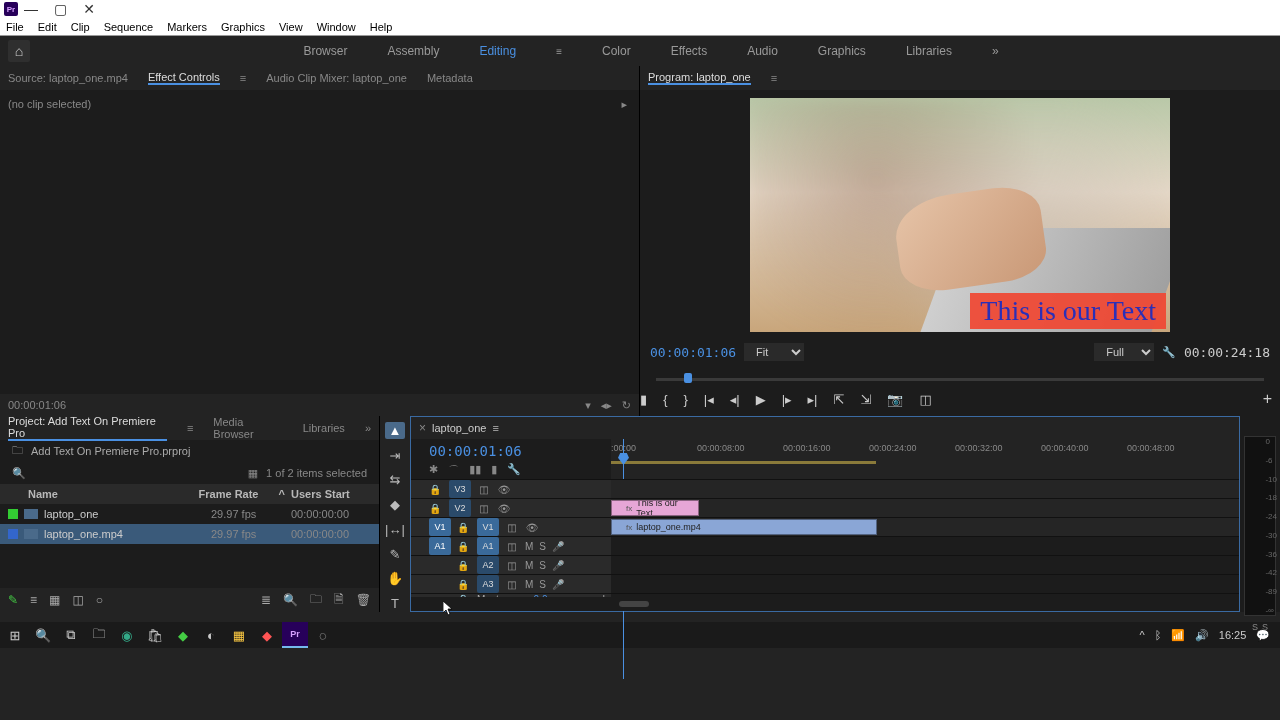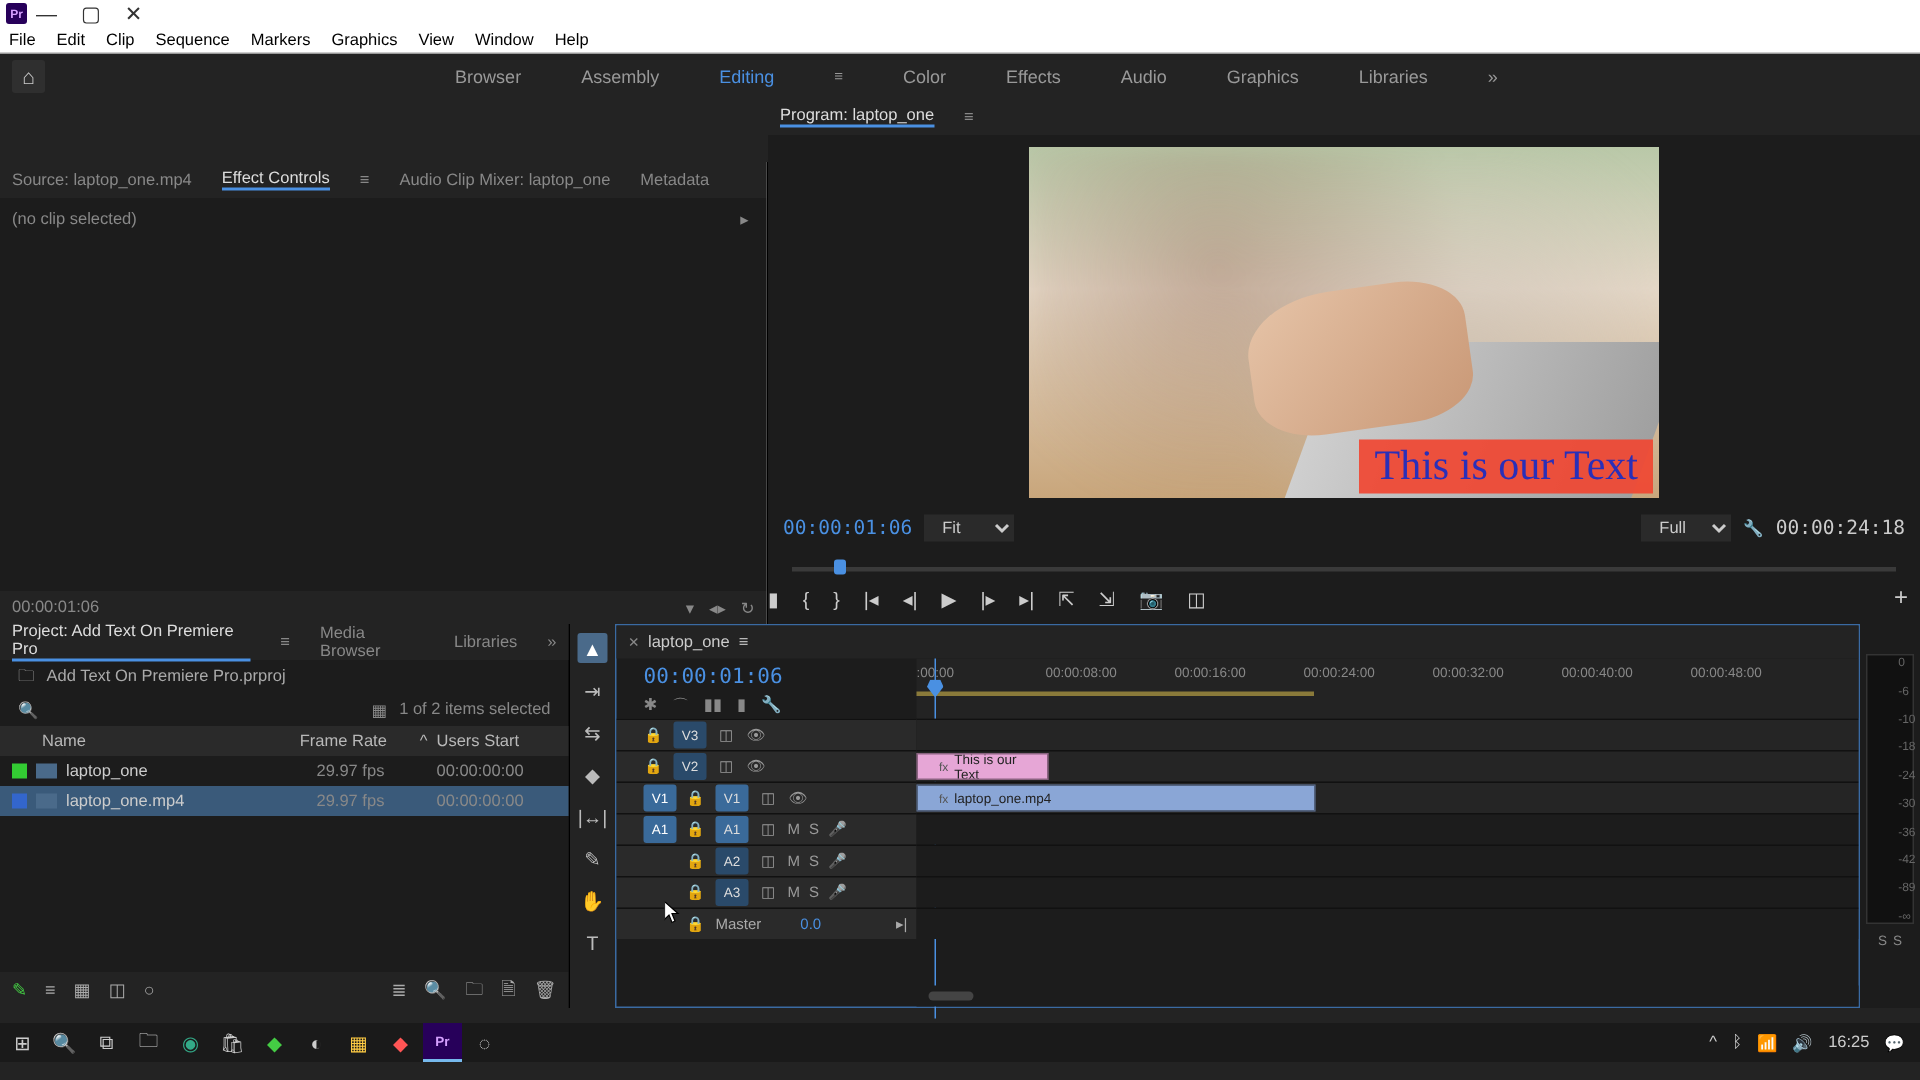--- a/index.html
+++ b/index.html
@@ -19,21 +19,21 @@
 
 .workspacebar { height: 30px; background: #232323; display: flex; align-items: center; padding: 0 8px; }
 .workspacebar .home-icon { width: 22px; height: 22px; display: flex; align-items: center; justify-content: center; color: #ccc; font-size: 14px; background: #2f2f2f; border-radius: 2px; }
 .workspace-tabs { flex: 1; display: flex; justify-content: center; gap: 40px; align-items: center; }
 .workspace-tabs span { color: #999; cursor: pointer; font-size: 12px; }
 .workspace-tabs span.active { color: #4a90e2; }
 .workspace-tabs .chev { font-size: 10px; }
 
 
 .row1 { display: flex; height: 350px; }
-.effect-panel { width: 512px; background: #e5e5e5; display: flex; flex-direction: column; border-right: 1px solid #000; margin-top: 42px; }
+.effect-panel { width: 640px; background: #e5e5e5; display: flex; flex-direction: column; border-right: 1px solid #000; }
 .panel-tabs { height: 24px; background: #232323; display: flex; align-items: center; padding: 0 8px; gap: 20px; font-size: 11px; }
 .panel-tabs span { color: #888; cursor: pointer; }
 .panel-tabs span.active { color: #ddd; border-bottom: 2px solid #4a90e2; padding-bottom: 0; }
 .effect-body { flex: 1; background: #1c1c1c; padding: 8px; position: relative; }
 .no-clip { color: #888; font-size: 11px; }
 .effect-footer { height: 22px; background: #232323; display: flex; align-items: center; padding: 0 8px; color: #888; }
 .effect-footer .tc { flex: 1; }
 .effect-footer .icons { display: flex; gap: 10px; font-size: 11px; }
 
 .program-panel { flex: 1; background: #1c1c1c; display: flex; flex-direction: column; }
@@ -49,26 +49,26 @@
 .program-controls .spacer { flex: 1; }
 .program-controls .tc-right { color: #ccc; font-size: 13px; font-family: monospace; }
 .program-scrub { height: 14px; padding: 0 16px; position: relative; }
 .program-scrub .track { height: 3px; background: #3a3a3a; position: relative; top: 6px;}
 .program-scrub .head { position: absolute; left: 44px; top: 1px; width: 8px; height: 10px; background: #4a90e2; border-radius: 2px; }
 .program-transport { height: 30px; display: flex; align-items: center; justify-content: center; gap: 16px; color: #ccc; font-size: 13px; padding-bottom: 4px; }
 .program-transport span { cursor: pointer; }
 .program-transport .plus { margin-left: auto; margin-right: 8px; font-size: 16px; }
 
 
-.row2 { display: flex; height: 256px; }
+.row2 { display: flex; height: 196px; }
 .project-panel { width: 380px; background: #1c1c1c; display: flex; flex-direction: column; border-right: 1px solid #000; }
 .proj-file-row { height: 22px; display: flex; align-items: center; padding: 0 12px; gap: 8px; color: #aaa; }
 .proj-search-row { height: 22px; display: flex; align-items: center; padding: 0 12px; color: #888; gap: 8px; }
 .proj-search-row .spacer { flex: 1; }
-.proj-head { height: 20px; display: flex; align-items: center; background: #2a2a2a; padding: 0 8px; }
+.proj-head { height: 20px; display: flex; align-items: center; background: #2a2a2a; padding: 0 8px; font-weight: bold; }
 .proj-head .col-name { flex: 1; padding-left: 20px; }
 .proj-head .col { width: 80px; }
 .proj-body { flex: 1; background: #1c1c1c; }
 .proj-row { height: 20px; display: flex; align-items: center; padding: 0 8px; }
 .proj-row.sel { background: #3a5a7a; }
 .proj-row .swatch { width: 10px; height: 10px; background: #3c3; margin-right: 6px; }
 .proj-row.sel .swatch { background: #36c; }
 .proj-row .clip-icon { width: 14px; height: 10px; background: #4a6a8a; margin-right: 6px; }
 .proj-row .name { flex: 1; color: #ccc; }
 .proj-row .rate { width: 80px; color: #888; }

